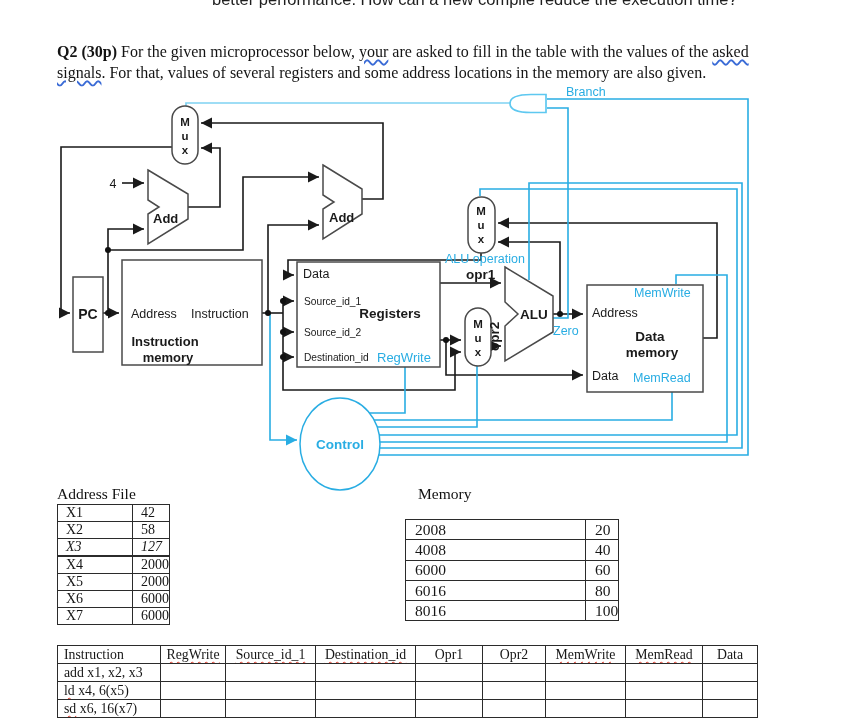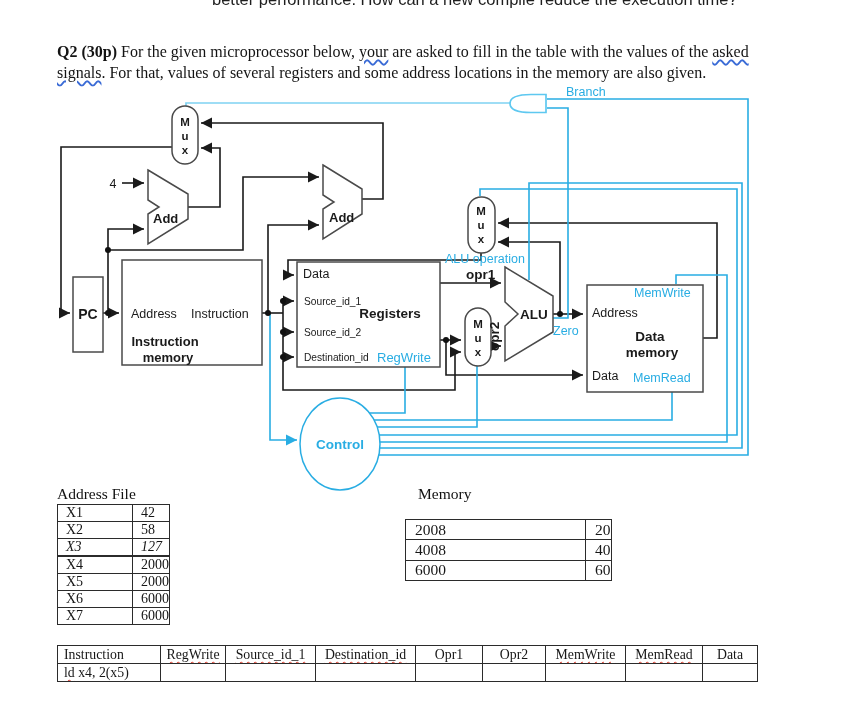--- a/index.html
+++ b/index.html
@@ -229,40 +229,70 @@
           <td>20</td>
         </tr>
   <tr>
           <td>4008</td>
           <td>40</td>
         </tr>
   <tr>
           <td>6000</td>
           <td>60</td>
         </tr>
+  <tr>
+          <td>6016</td>
+          <td>80</td>
+        </tr>
+  <tr>
+          <td>8016</td>
+          <td>100</td>
+        </tr>
 </tbody>
     </table>
 </div>
 
 <div class="sigtbl">
 <table>
   <tbody>
         <tr>
     <td class="l" style="width:96px">Instruction</td>
     <td class="c" style="width:64px"><span class="sp">RegWrite</span></td>
     <td class="c" style="width:89px"><span class="sp">Source_id_1</span></td>
     <td class="c" style="width:99px"><span class="sp">Destination_id</span></td>
     <td class="c" style="width:66px">Opr1</td>
     <td class="c" style="width:62px">Opr2</td>
     <td class="c" style="width:79px"><span class="sp">MemWrite</span></td>
     <td class="c" style="width:76px"><span class="sp">MemRead</span></td>
     <td class="c" style="width:54px">Data</td>
   </tr>
   <tr>
-    <td class="l"><span class="sp">ld</span><span> x4, 2(x5)</span></td>
+    <td class="l"><span class="sp"></span><span>add x1, x2, x3</span></td>
+    <td></td>
+          <td></td>
+          <td></td>
+          <td></td>
+          <td></td>
+          <td></td>
+          <td></td>
+          <td></td>
+  </tr>
+  <tr>
+    <td class="l"><span class="sp">ld</span><span> x4, 6(x5)</span></td>
+    <td></td>
+          <td></td>
+          <td></td>
+          <td></td>
+          <td></td>
+          <td></td>
+          <td></td>
+          <td></td>
+  </tr>
+  <tr>
+    <td class="l"><span class="sp">sd</span><span> x6, 16(x7)</span></td>
     <td></td>
           <td></td>
           <td></td>
           <td></td>
           <td></td>
           <td></td>
           <td></td>
           <td></td>
   </tr>
 </tbody>

